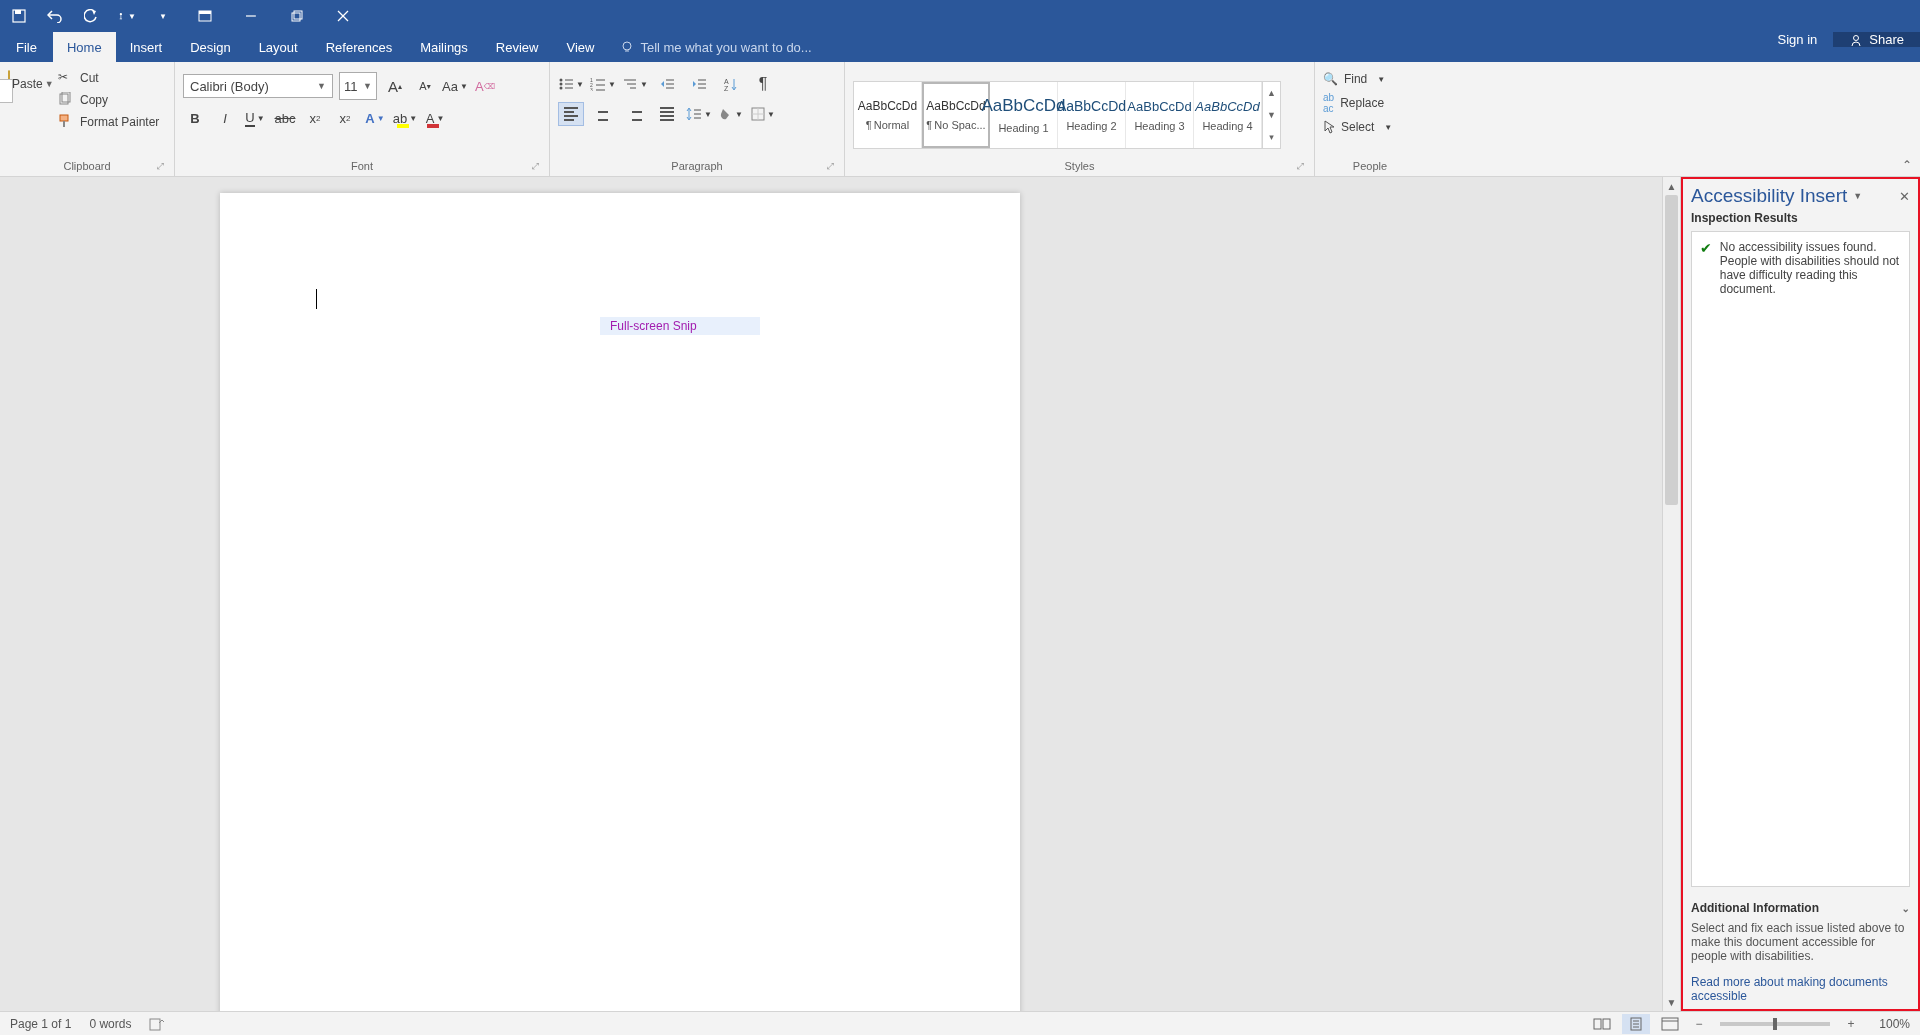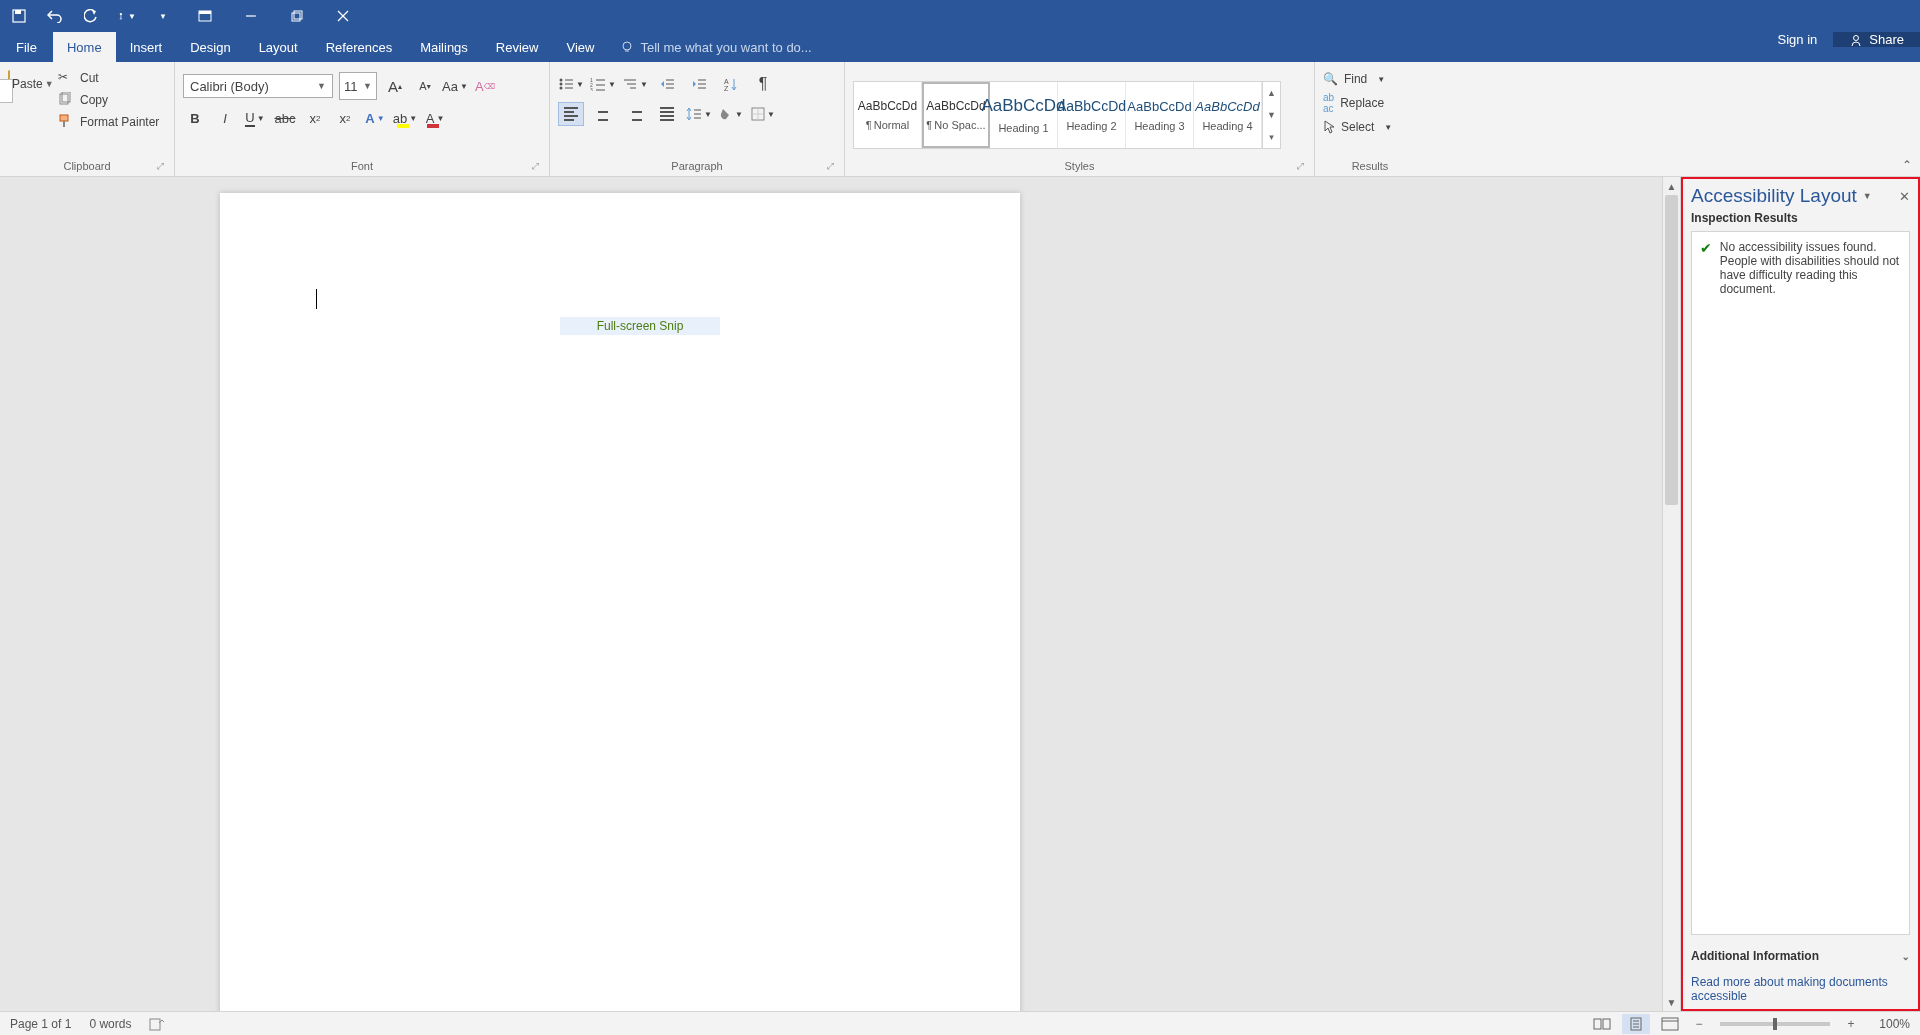--- a/index.html
+++ b/index.html
@@ -82,21 +82,21 @@
 
 .editing-group .group-body { flex-direction: column; gap: 6px; padding-top: 6px; }
 .edit-item { display: flex; align-items: center; gap: 6px; font-size: 12px; color: #444; cursor: pointer; }
 .edit-item .dd { font-size: 8px; margin-left: 4px; }
 
 
 .workspace { position: absolute; top: 177px; bottom: 24px; left: 0; right: 0; background: #e6e6e6; display: flex; }
 .doc-scroll { flex: 1; overflow: hidden; position: relative; }
 .page { position: absolute; left: 220px; top: 16px; width: 800px; height: 1000px; background: #fff; box-shadow: 0 0 6px rgba(0,0,0,0.2); }
 .cursor-line { position: absolute; left: 96px; top: 96px; width: 1px; height: 20px; background: #000; }
-.snip-label { position: absolute; left: 340px; top: 124px; background: #e8f0fc; color: #4d7c0f; padding: 2px 10px; font-size: 12px; width: 160px; text-align: center; }
+.snip-label { position: absolute; left: 380px; top: 124px; background: #e8f0fc; color: #a21caf; padding: 2px 10px; font-size: 12px; width: 160px; text-align: left; }
 .vscroll { width: 18px; background: #f0f0f0; border-left: 1px solid #d4d4d4; position: relative; }
 .vscroll .arrow { height: 18px; display: flex; align-items: center; justify-content: center; font-size: 10px; color: #666; cursor: pointer; }
 .vscroll .track { position: absolute; top: 18px; bottom: 18px; left: 0; right: 0; }
 .vscroll .thumb { position: absolute; top: 0; left: 2px; right: 2px; height: 310px; background: #cfcfcf; border-radius: 2px; cursor: pointer; }
 .vscroll .arrow.bottom { position: absolute; bottom: 0; left: 0; right: 0; }
 
 
 .acc-panel { width: 240px; background: #f3f3f3; border-left: 1px solid #d4d4d4; display: flex; flex-direction: column; padding: 8px 10px; position: relative; }
 .acc-highlight { position: absolute; inset: 0; border: 2px solid #e81123; pointer-events: none; }
 .acc-title-row { display: flex; align-items: center; }
@@ -473,21 +473,21 @@
       <div class="edit-item">
           <span>
             <svg width="12" height="14">
               <path d="M2 1 L2 11 L5 8 L7 13 L9 12 L7 7 L11 7 Z" fill="none" stroke="#555"></path>
             </svg>
           </span>
           <span>Select</span>
           <span class="dd">▼</span>
         </div>
     </div>
-    <div class="group-label"><span>Results</span></div>
+    <div class="group-label"><span>People</span></div>
   </div>
 
   <div class="ribbon-collapse">⌃</div>
 </div>
 
 <div class="workspace">
   <div class="doc-scroll">
     <div class="page">
       <div class="cursor-line"></div>
       <div class="snip-label">Full-screen Snip</div>
@@ -497,35 +497,36 @@
     <div class="arrow">▲</div>
     <div class="track">
         <div class="thumb"></div>
       </div>
     <div class="arrow bottom">▼</div>
   </div>
 
   <div class="acc-panel">
     <div class="acc-highlight"></div>
     <div class="acc-title-row">
-      <div class="acc-title">Accessibility Layout</div>
+      <div class="acc-title">Accessibility Insert</div>
       <span class="dd">▼</span>
       <span class="close">✕</span>
     </div>
     <div class="acc-sub">Inspection Results</div>
     <div class="acc-results">
       <div class="acc-result-row">
         <span class="acc-check">✔</span>
         <span>No accessibility issues found. People with disabilities should not have difficulty reading this document.</span>
       </div>
     </div>
     <div class="acc-add-hdr">
       <span>Additional Information</span>
       <span class="chev">⌄</span>
     </div>
+    <div class="acc-add-body">Select and fix each issue listed above to make this document accessible for people with disabilities.</div>
     <div class="acc-link">Read more about making documents accessible</div>
   </div>
 </div>
 
 <div class="statusbar">
   <div class="status-item">Page 1 of 1</div>
   <div class="status-item">0 words</div>
   <div class="status-item">
       <svg width="16" height="14">
         <rect x="1" y="2" width="10" height="11" fill="none" stroke="#888"></rect>

